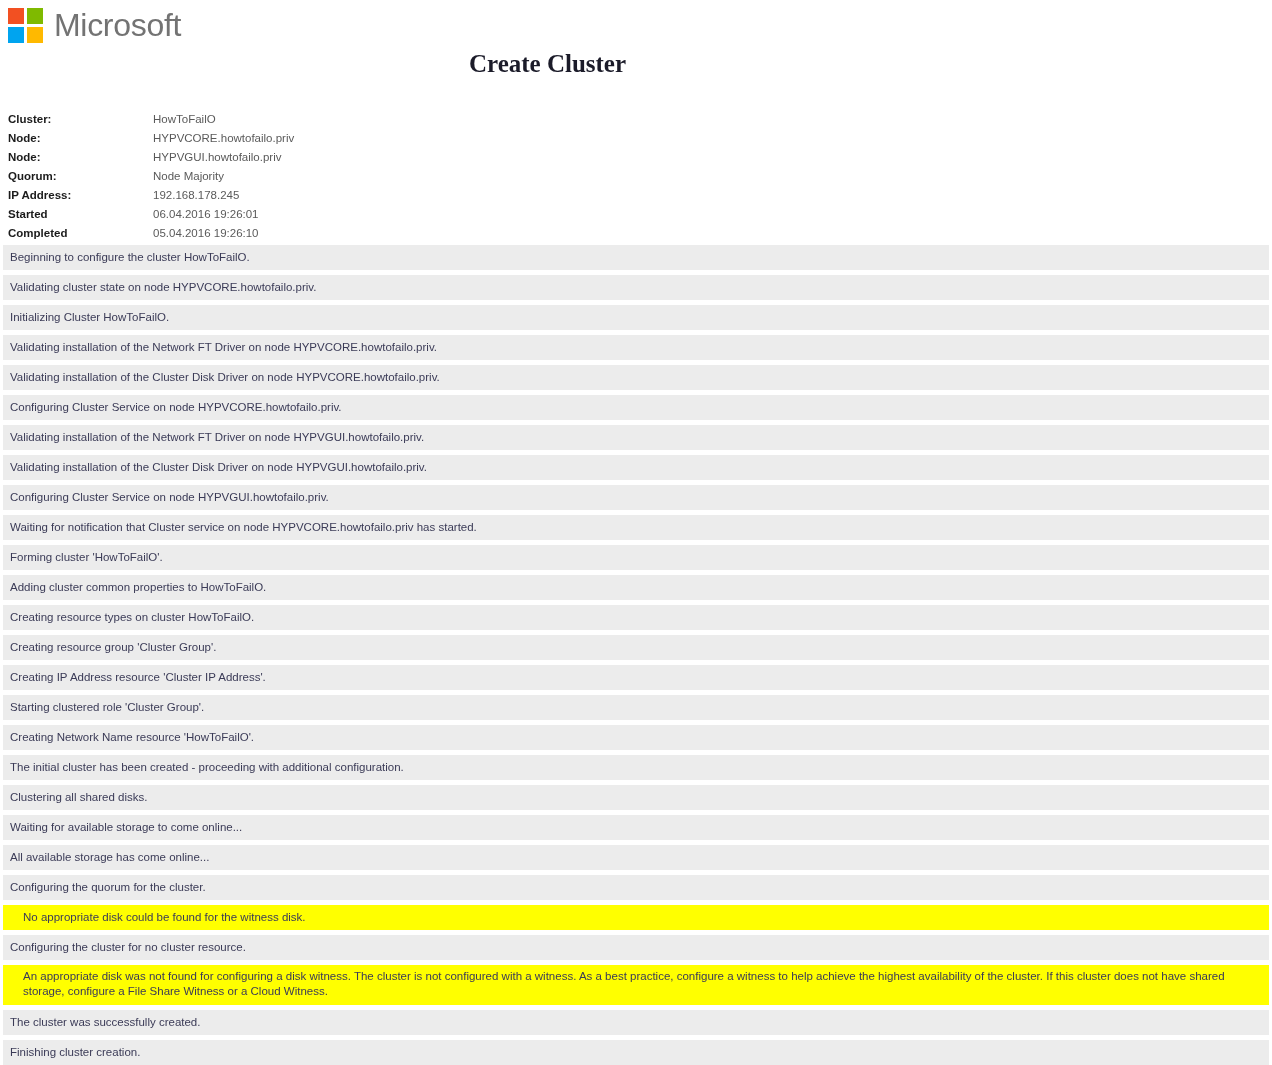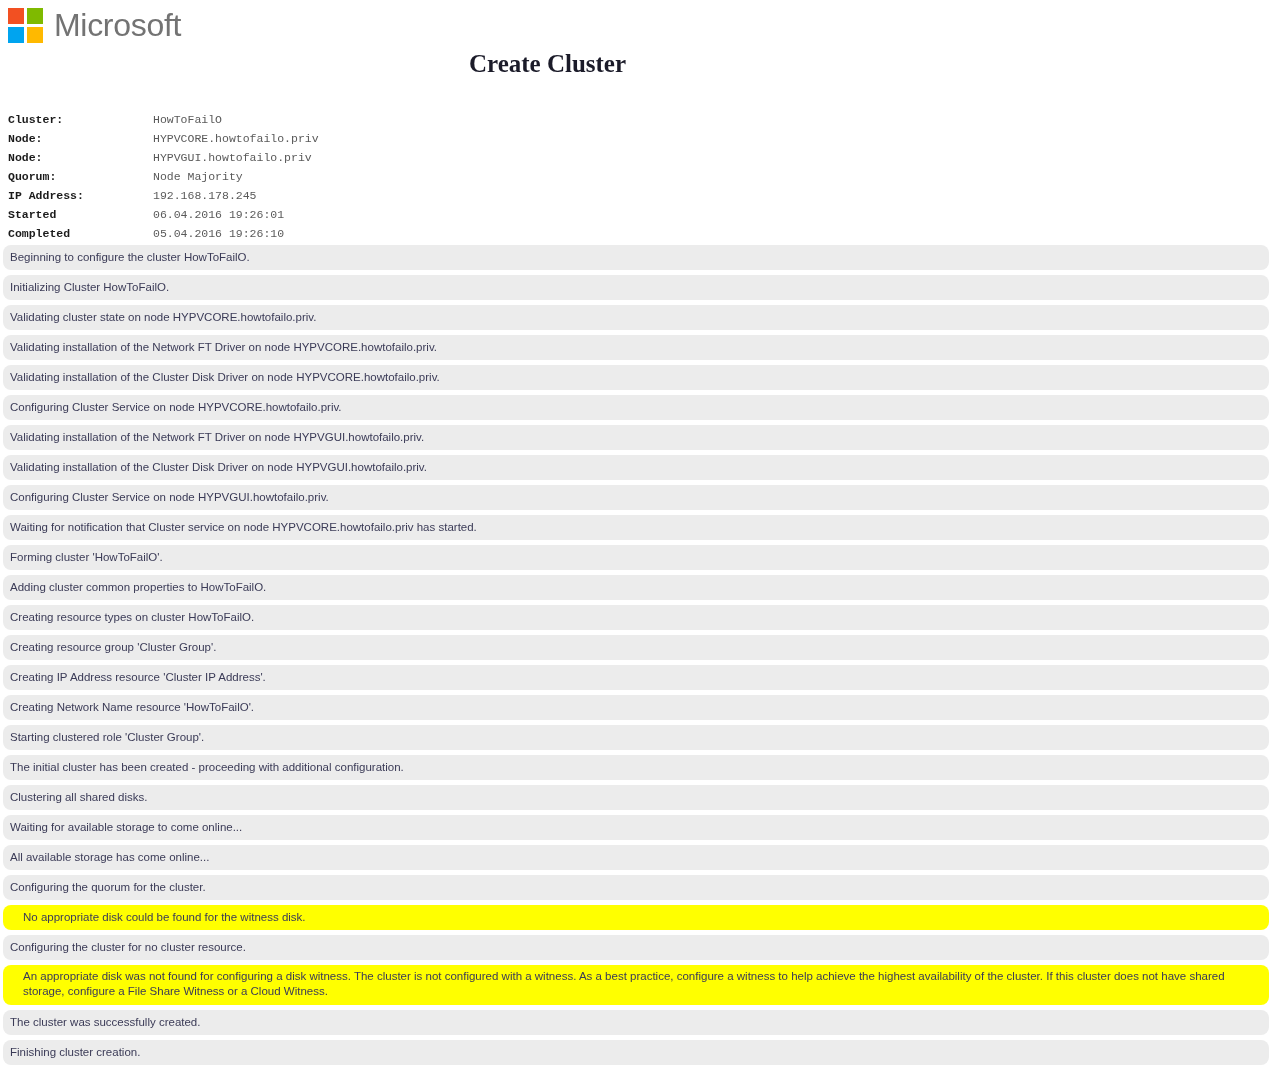--- a/index.html
+++ b/index.html
@@ -58,21 +58,20 @@
     color: #1b1b29;
     letter-spacing: 0px;
   }
 
   
   .summary {
     position: absolute;
     left: 8px;
     top: 110px;
     width: 620px;
-    font-family: Liberation Mono, monospace;
   }
   .summary-row {
     display: flex;
     height: 19px;
     line-height: 19px;
     align-items: center;
   }
   .summary-label {
     width: 145px;
     flex: none;
@@ -99,21 +98,20 @@
     background: #ececec;
     margin-bottom: 5px;
     min-height: 25px;
     box-sizing: border-box;
     padding: 0 0 0 7px;
     display: flex;
     align-items: center;
     font-size: 11.5px;
     color: #3b3b57;
     line-height: 15px;
-    border-radius: 8px;
   }
   .log-row.warn {
     background: #ffff00;
     padding-left: 20px;
   }
   .log-row.multiline {
     min-height: 40px;
     align-items: flex-start;
     padding-top: 4px;
     padding-bottom: 4px;
@@ -165,26 +163,26 @@
       <span class="summary-label">Completed</span>
       <span class="summary-value">05.04.2016 19:26:10</span>
     </div>
   </div>
 
 <div class="log-list">
     <div class="log-row">
       <span class="log-text">Beginning to configure the cluster HowToFailO.</span>
     </div>
     <div class="log-row">
+      <span class="log-text">Validating cluster state on node HYPVCORE.howtofailo.priv.</span>
+    </div>
+    <div class="log-row">
       <span class="log-text">Initializing Cluster HowToFailO.</span>
     </div>
     <div class="log-row">
-      <span class="log-text">Validating cluster state on node HYPVCORE.howtofailo.priv.</span>
-    </div>
-    <div class="log-row">
       <span class="log-text">Validating installation of the Network FT Driver on node HYPVCORE.howtofailo.priv.</span>
     </div>
     <div class="log-row">
       <span class="log-text">Validating installation of the Cluster Disk Driver on node HYPVCORE.howtofailo.priv.</span>
     </div>
     <div class="log-row">
       <span class="log-text">Configuring Cluster Service on node HYPVCORE.howtofailo.priv.</span>
     </div>
     <div class="log-row">
       <span class="log-text">Validating installation of the Network FT Driver on node HYPVGUI.howtofailo.priv.</span>
@@ -207,24 +205,24 @@
     <div class="log-row">
       <span class="log-text">Creating resource types on cluster HowToFailO.</span>
     </div>
     <div class="log-row">
       <span class="log-text">Creating resource group 'Cluster Group'.</span>
     </div>
     <div class="log-row">
       <span class="log-text">Creating IP Address resource 'Cluster IP Address'.</span>
     </div>
     <div class="log-row">
+      <span class="log-text">Starting clustered role 'Cluster Group'.</span>
+    </div>
+    <div class="log-row">
       <span class="log-text">Creating Network Name resource 'HowToFailO'.</span>
-    </div>
-    <div class="log-row">
-      <span class="log-text">Starting clustered role 'Cluster Group'.</span>
     </div>
     <div class="log-row">
       <span class="log-text">The initial cluster has been created - proceeding with additional configuration.</span>
     </div>
     <div class="log-row">
       <span class="log-text">Clustering all shared disks.</span>
     </div>
     <div class="log-row">
       <span class="log-text">Waiting for available storage to come online...</span>
     </div>

